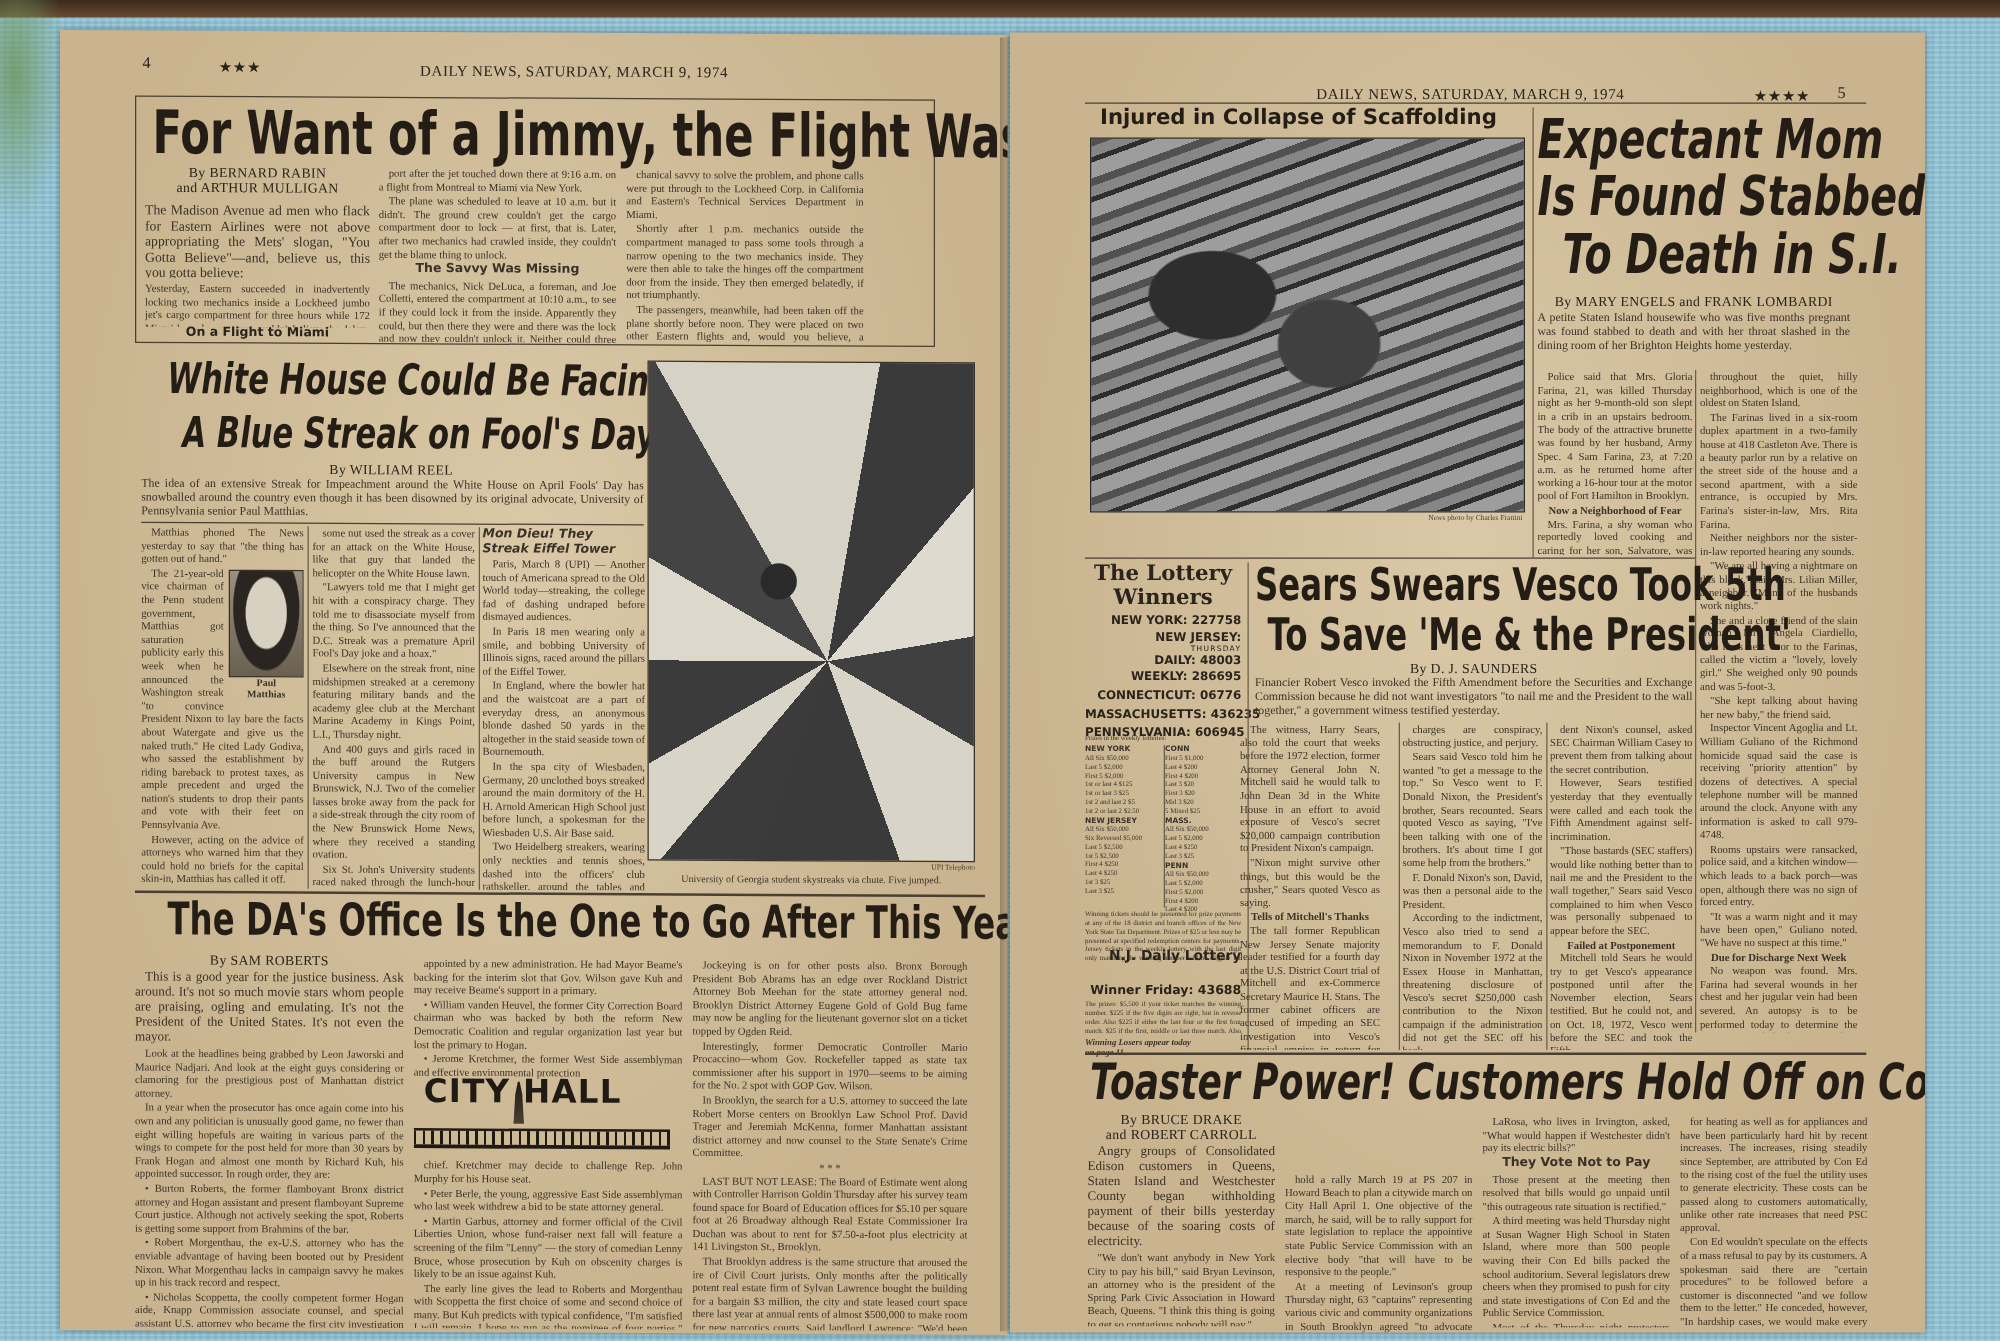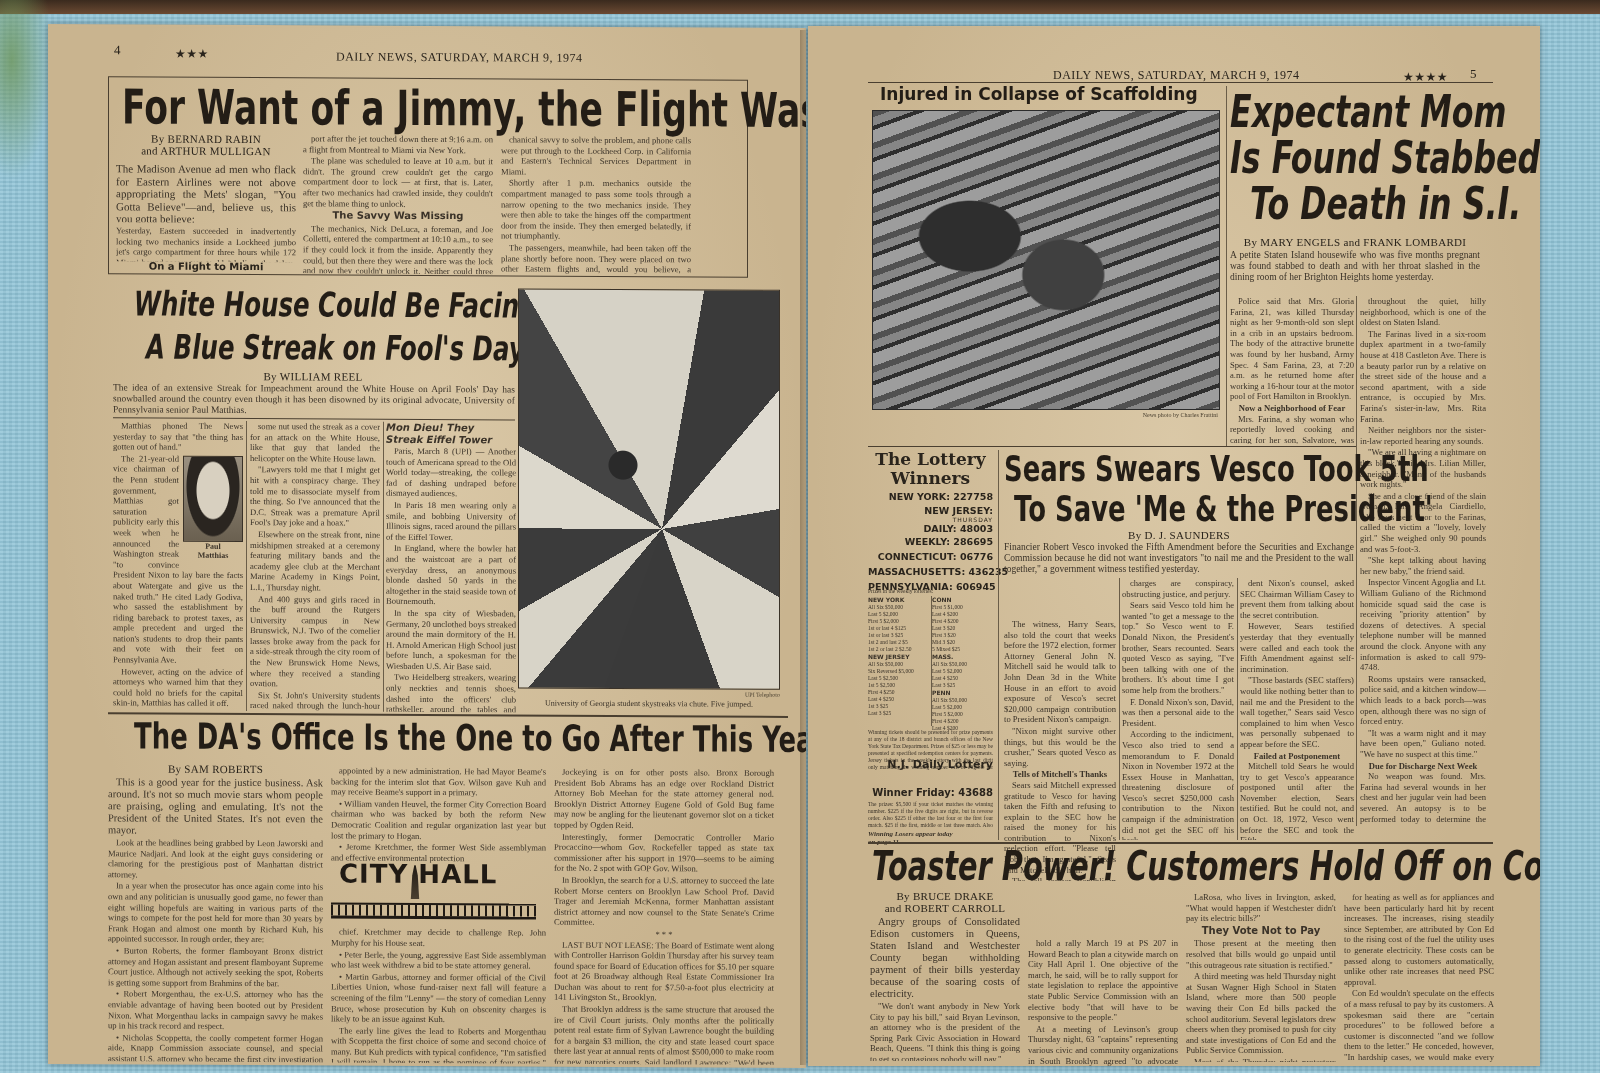--- a/index.html
+++ b/index.html
@@ -269,25 +269,24 @@
   <div class="prize-table" style="left:60px;top:804px;width:125px;font-style:italic;font-weight:bold;font-size:7px;line-height:8px;">
     <div>Winning Losers appear today</div>
     <div>on page 11.</div>
   </div>
   <div class="vrule" style="left:190px;top:424px;height:390px;"></div>
 
   <div class="hl hl-cond" style="left:196px;top:425px;font-size:36px;">Sears Swears Vesco Took 5th</div>
   <div class="hl hl-cond" style="left:206px;top:465px;font-size:36px;">To Save 'Me &amp; the President'</div>
   <div class="byline" style="left:196px;top:503px;width:350px;">By D. J. SAUNDERS</div>
   <div class="col" style="left:196px;top:516px;width:350px;height:34px;font-size:9.5px;line-height:10.8px;">Financier Robert Vesco invoked the Fifth Amendment before the Securities and Exchange Commission because he did not want investigators "to nail me and the President to the wall together," a government witness testified yesterday.</div>
-  <div class="col" style="left:196px;top:552px;width:112px;height:262px;margin-top:41px;">
+  <div class="col" style="left:184px;top:552px;width:112px;height:262px;">
     <p>The witness, Harry Sears, also told the court that weeks before the 1972 election, former Attorney General John N. Mitchell said he would talk to John Dean 3d in the White House in an effort to avoid exposure of Vesco's secret $20,000 campaign contribution to President Nixon's campaign.</p>
     <p>"Nixon might survive other things, but this would be the crusher," Sears quoted Vesco as saying.</p>
     <div style="font-weight:bold;text-align:center;">Tells of Mitchell's Thanks</div>
-    <p>Sears said Mitchell expressed gratitude to Vesco for having taken the Fifth and refusing to explain to the SEC how he raised the money for his contribution to Nixon's reelection effort. "Please tell Bob that I'm grateful," Sears said Mitchell told him.</p>
     <p>The tall former Republican New Jersey Senate majority leader testified for a fourth day at the U.S. District Court trial of Mitchell and ex-Commerce Secretary Maurice H. Stans. The former cabinet officers are accused of impeding an SEC investigation into Vesco's financial empire in return for the campaign contribution. The</p>
   </div>
   <div class="vrule" style="left:311px;top:552px;height:262px;"></div>
   <div class="col" style="left:314px;top:552px;width:112px;height:262px;">
     <p>charges are conspiracy, obstructing justice, and perjury.</p>
     <p>Sears said Vesco told him he wanted "to get a message to the top." So Vesco went to F. Donald Nixon, the President's brother, Sears recounted. Sears quoted Vesco as saying, "I've been talking with one of the brothers. It's about time I got some help from the brothers."</p>
     <p>F. Donald Nixon's son, David, was then a personal aide to the President.</p>
     <p>According to the indictment, Vesco also tried to send a memorandum to F. Donald Nixon in November 1972 at the Essex House in Manhattan, threatening disclosure of Vesco's secret $250,000 cash contribution to the Nixon campaign if the administration did not get the SEC off his back.</p>
 
   </div>

